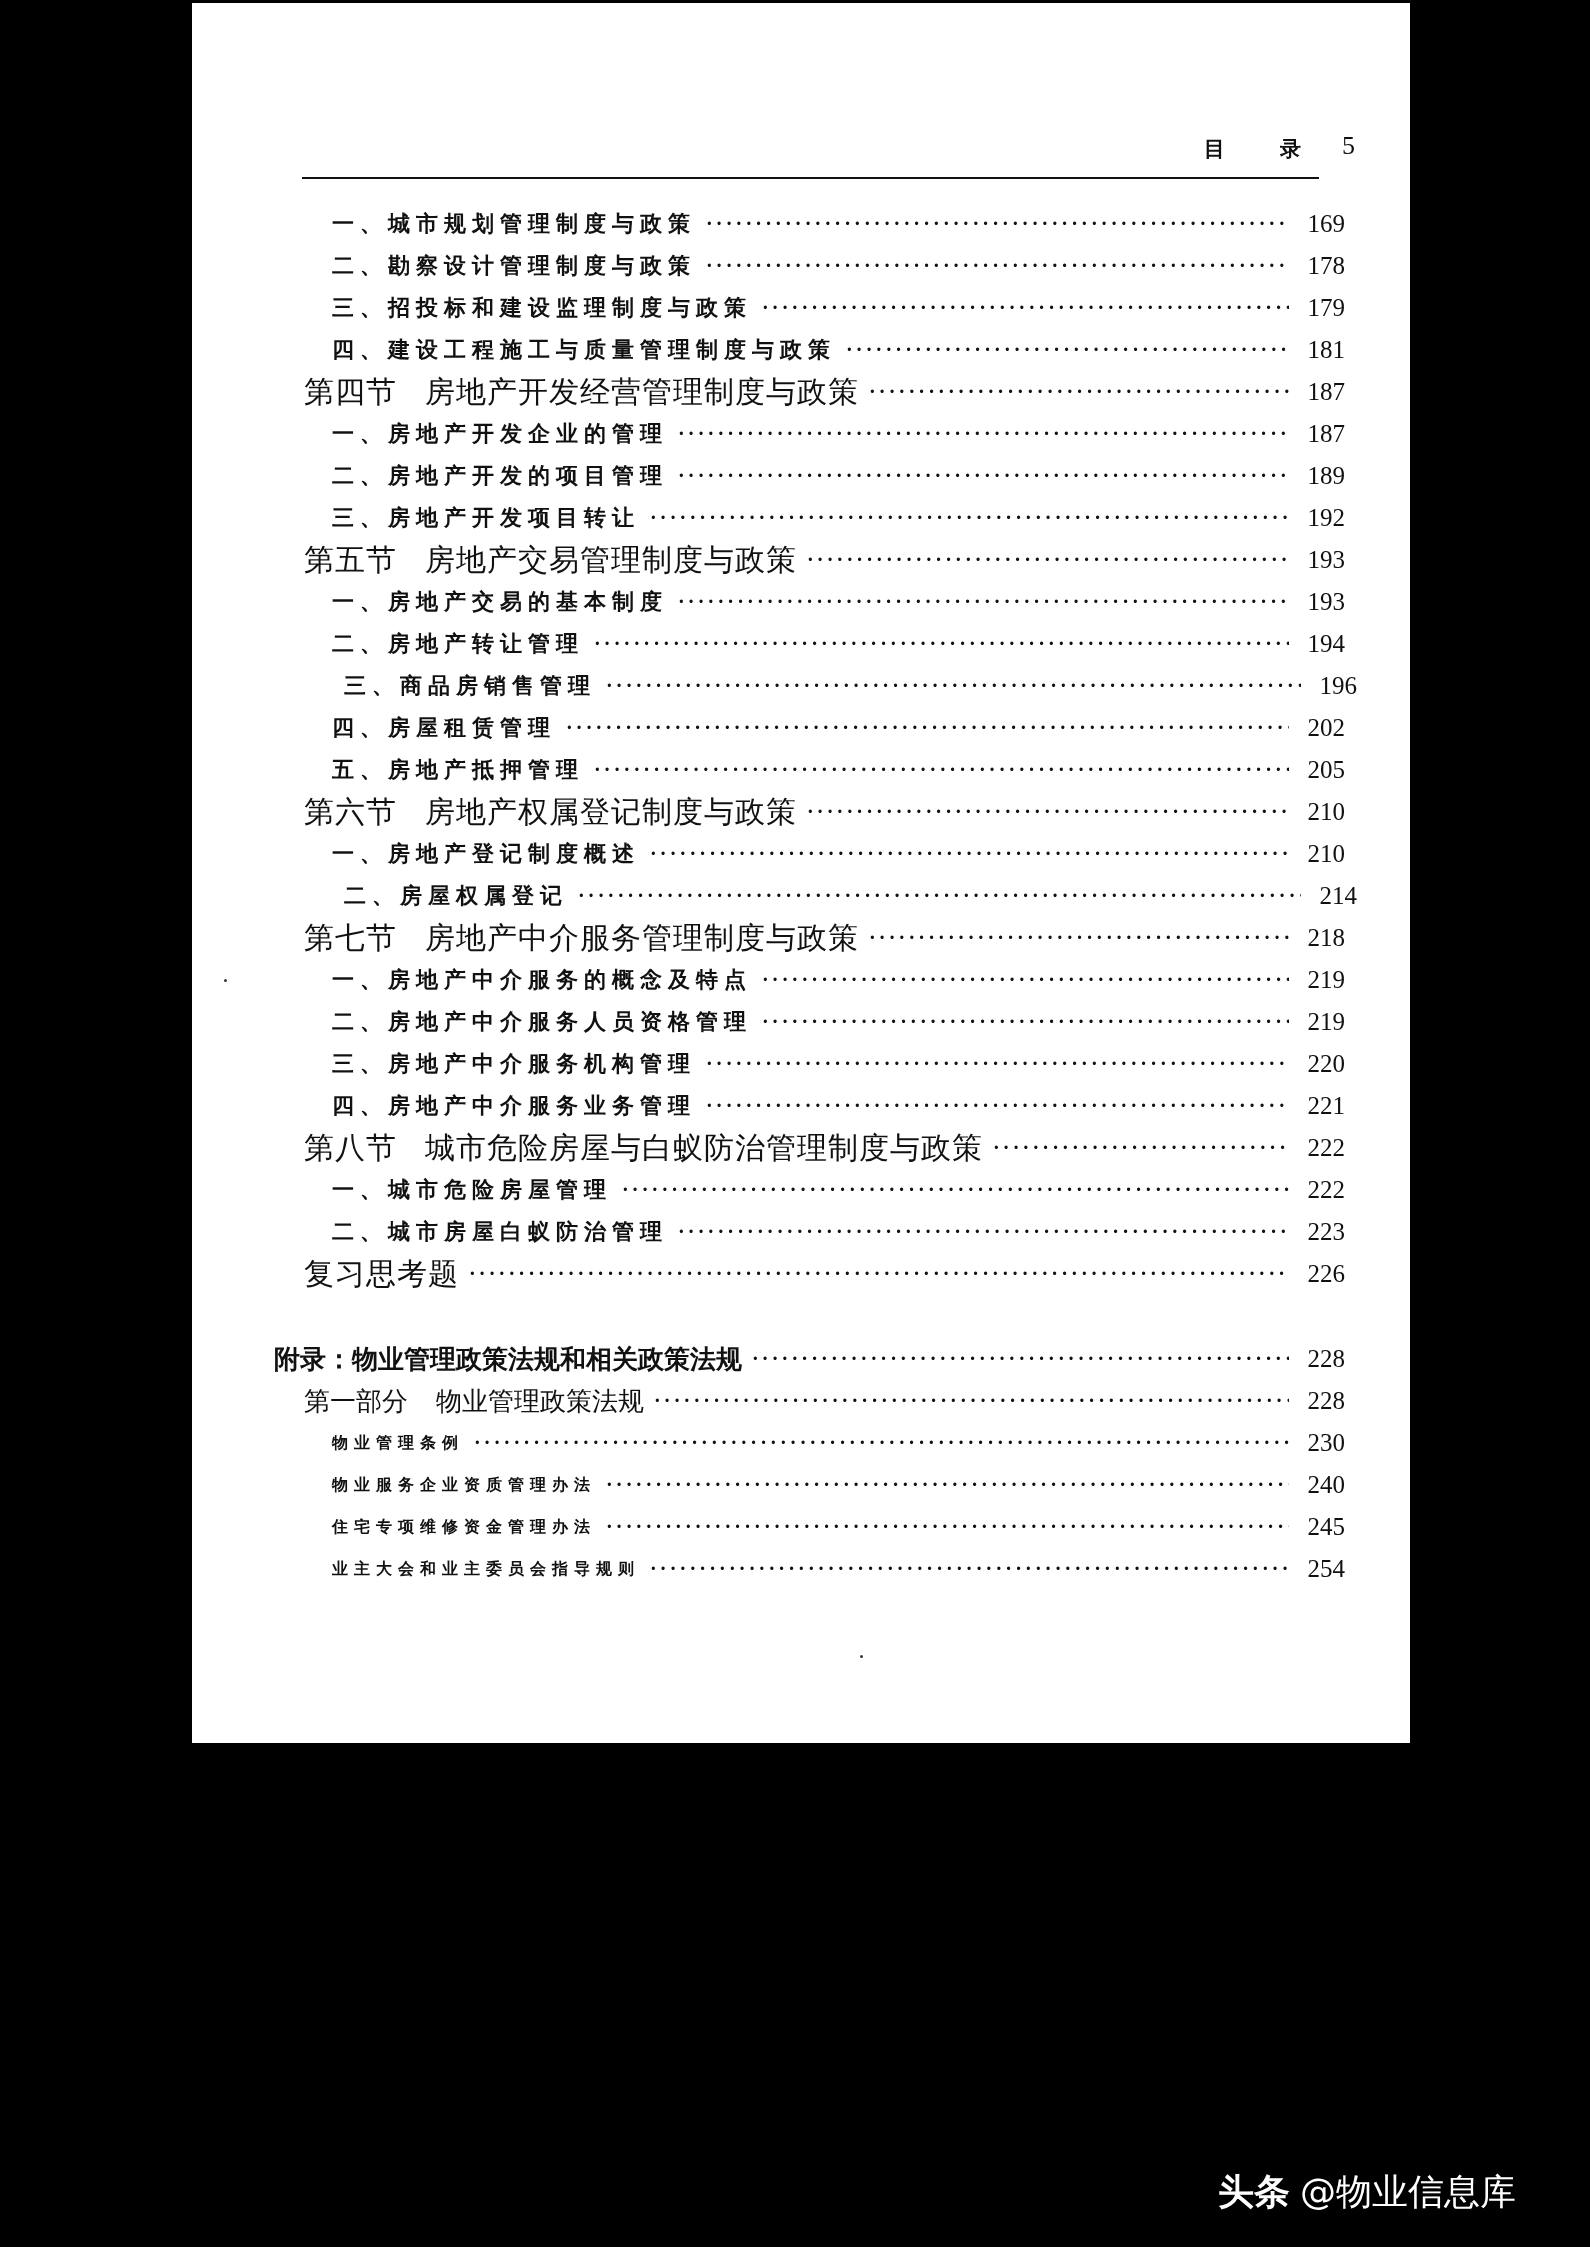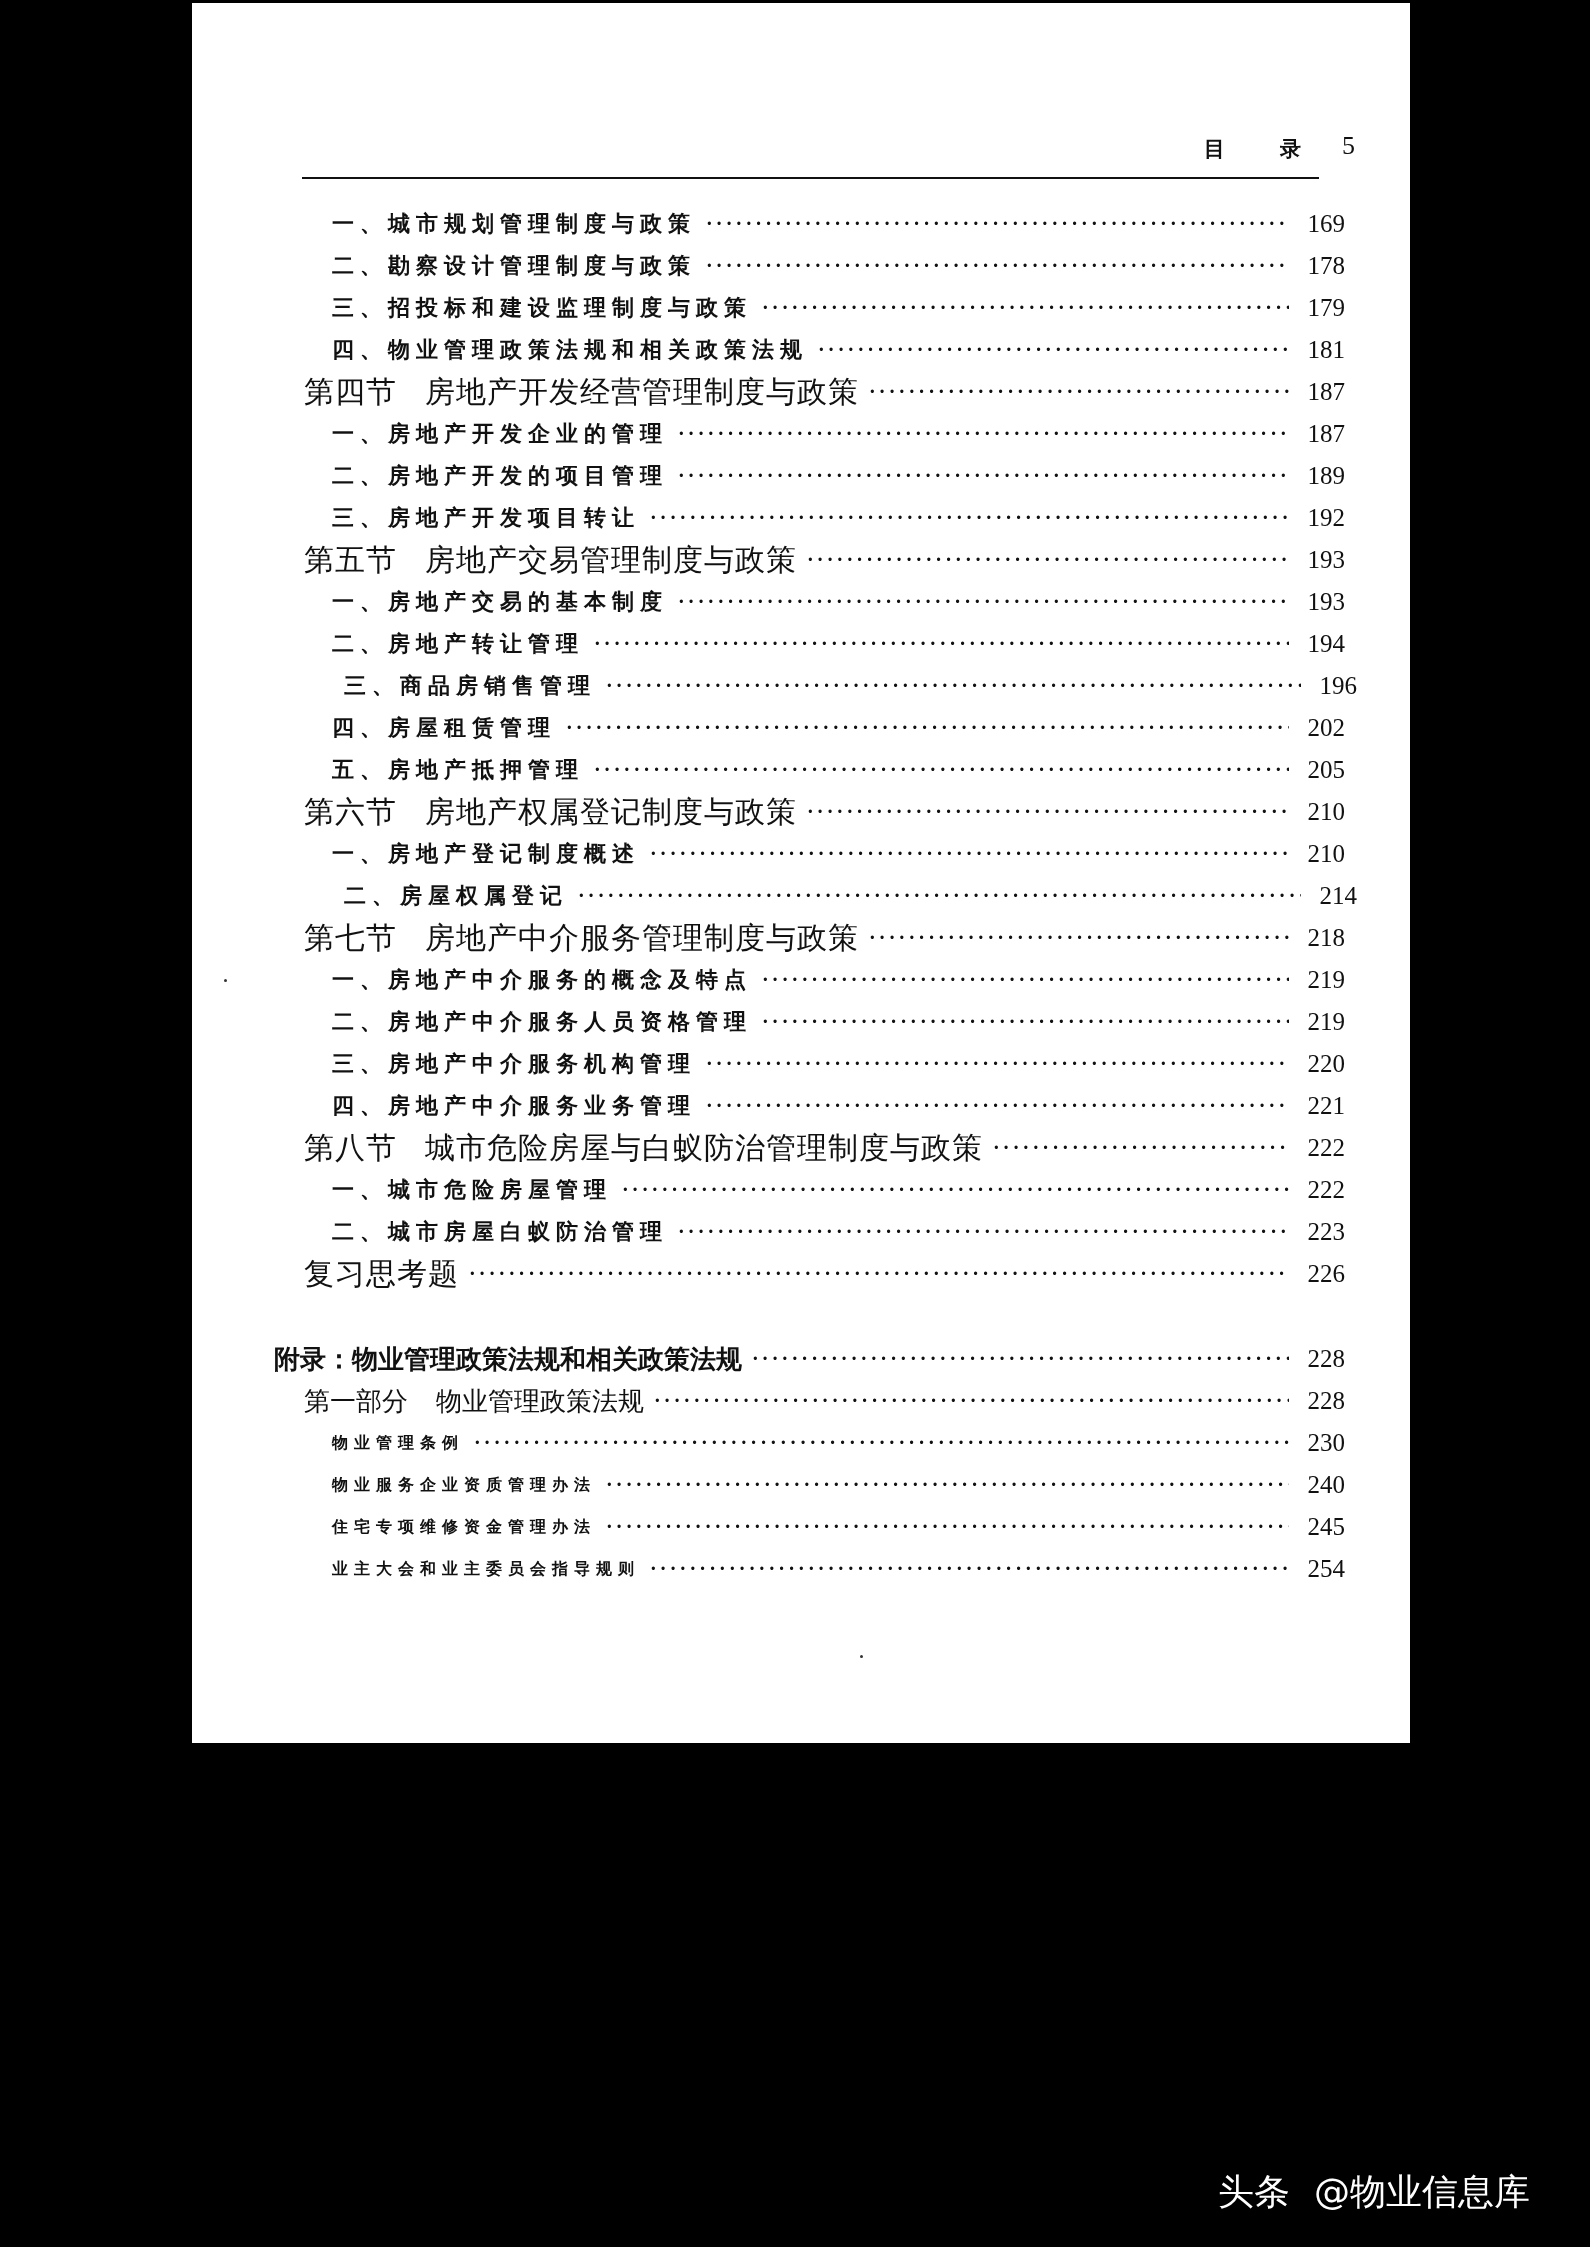--- a/index.html
+++ b/index.html
@@ -138,22 +138,22 @@
     .watermark {
       position: absolute;
       left: 1218px;
       top: 2168px;
       color: #ffffff;
       font-family: "DejaVu Sans", sans-serif;
       font-size: 36px;
       white-space: nowrap;
     }
     .watermark .wm-brand {
-      font-weight: normal;
-      margin-right: 24px;
+      font-weight: bold;
+      margin-right: 10px;
     }
   </style>
 </head>
 <body>
 
 <div class="page">
   <div class="running-header">
     <span class="hdr-label hdr-mu">目</span>
     <span class="hdr-label hdr-lu">录</span>
     <span class="hdr-page">5</span>
@@ -171,21 +171,21 @@
       <span class="title">二、勘察设计管理制度与政策</span>
       <span class="leader"></span>
       <span class="page-num">178</span>
     </div>
     <div class="toc-row lvl-item" style="left:140px;top:285px;width:1013px">
       <span class="title">三、招投标和建设监理制度与政策</span>
       <span class="leader"></span>
       <span class="page-num">179</span>
     </div>
     <div class="toc-row lvl-item" style="left:140px;top:327px;width:1013px">
-      <span class="title">四、物业管理政策法规和相关政策法规</span>
+      <span class="title">四、建设工程施工与质量管理制度与政策</span>
       <span class="leader"></span>
       <span class="page-num">181</span>
     </div>
 
     <div class="toc-row lvl-section" style="left:112px;top:369px;width:1041px">
       <span class="title"><span class="sec-no">第四节</span><span>房地产开发经营管理制度与政策</span></span>
       <span class="leader"></span>
       <span class="page-num">187</span>
     </div>
     <div class="toc-row lvl-item" style="left:140px;top:411px;width:1013px">

